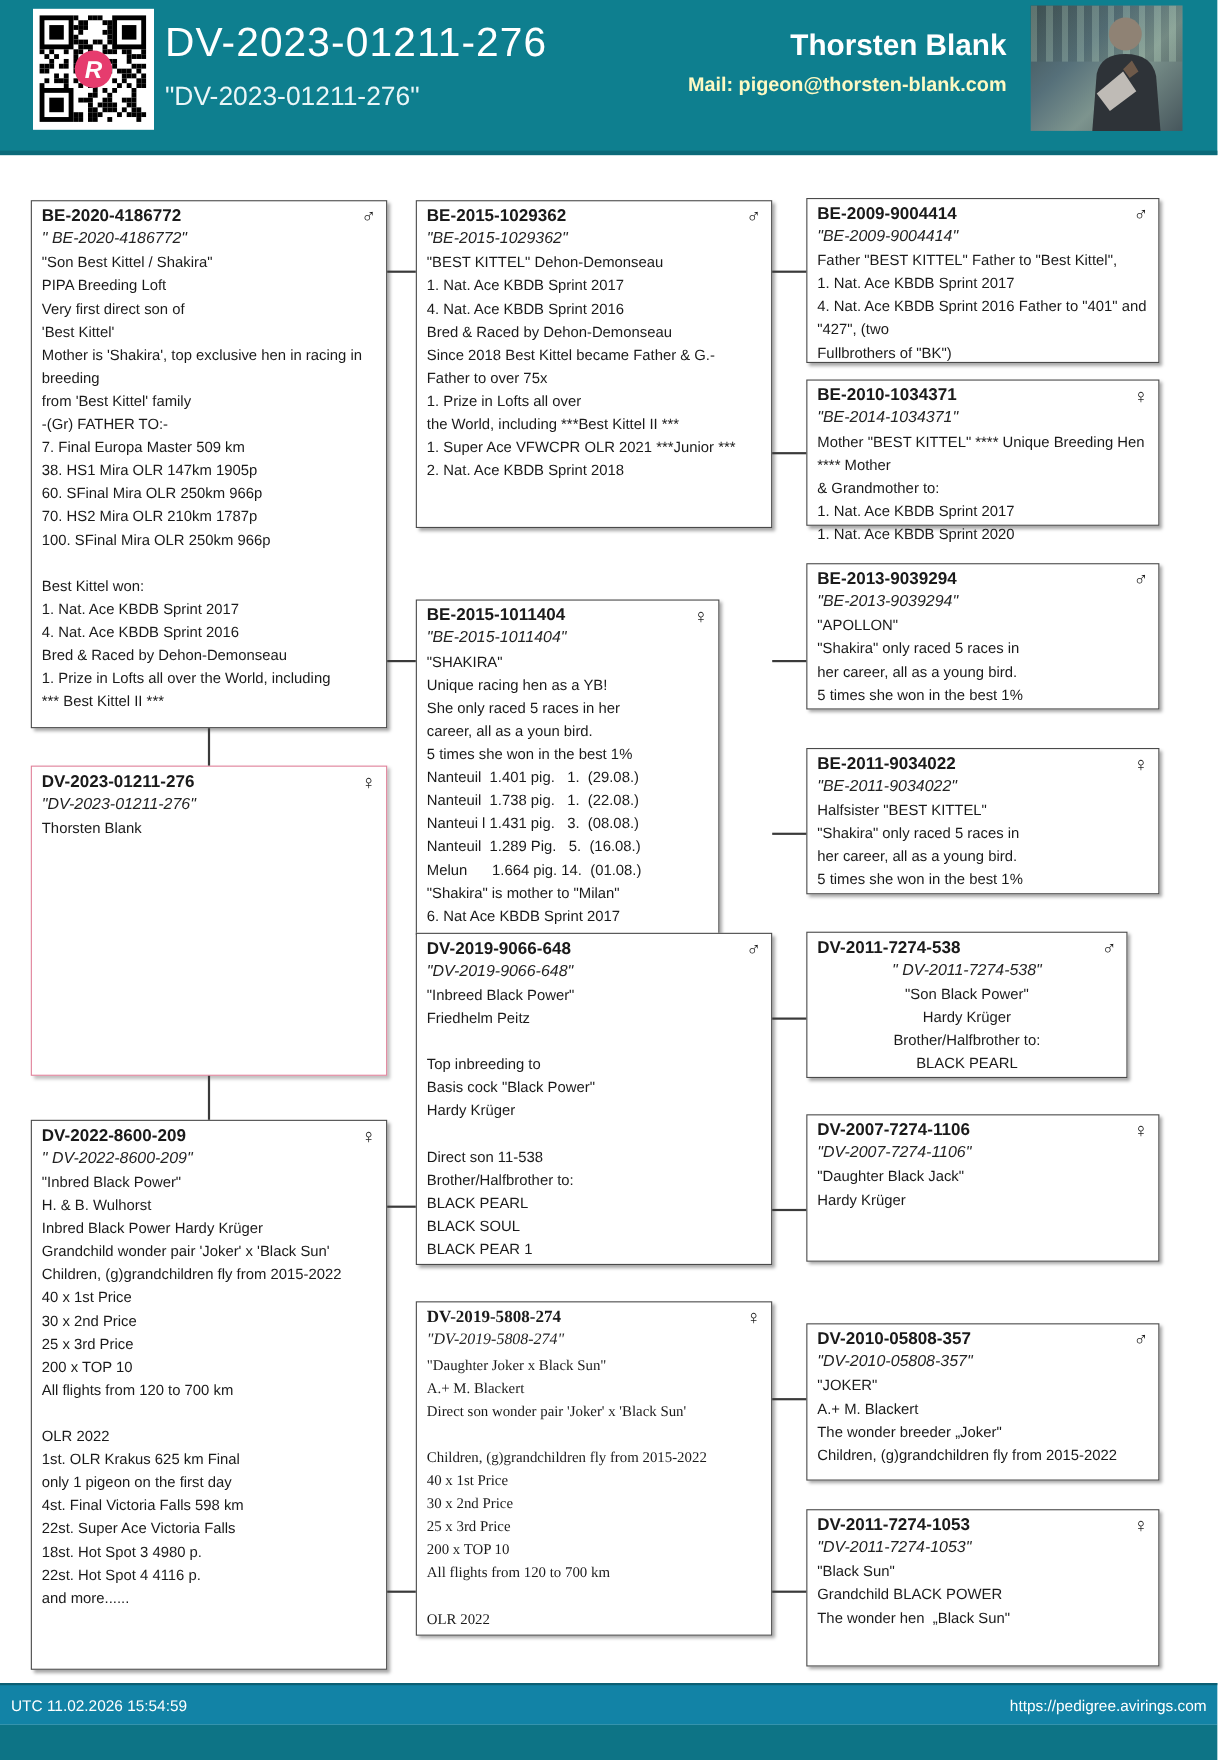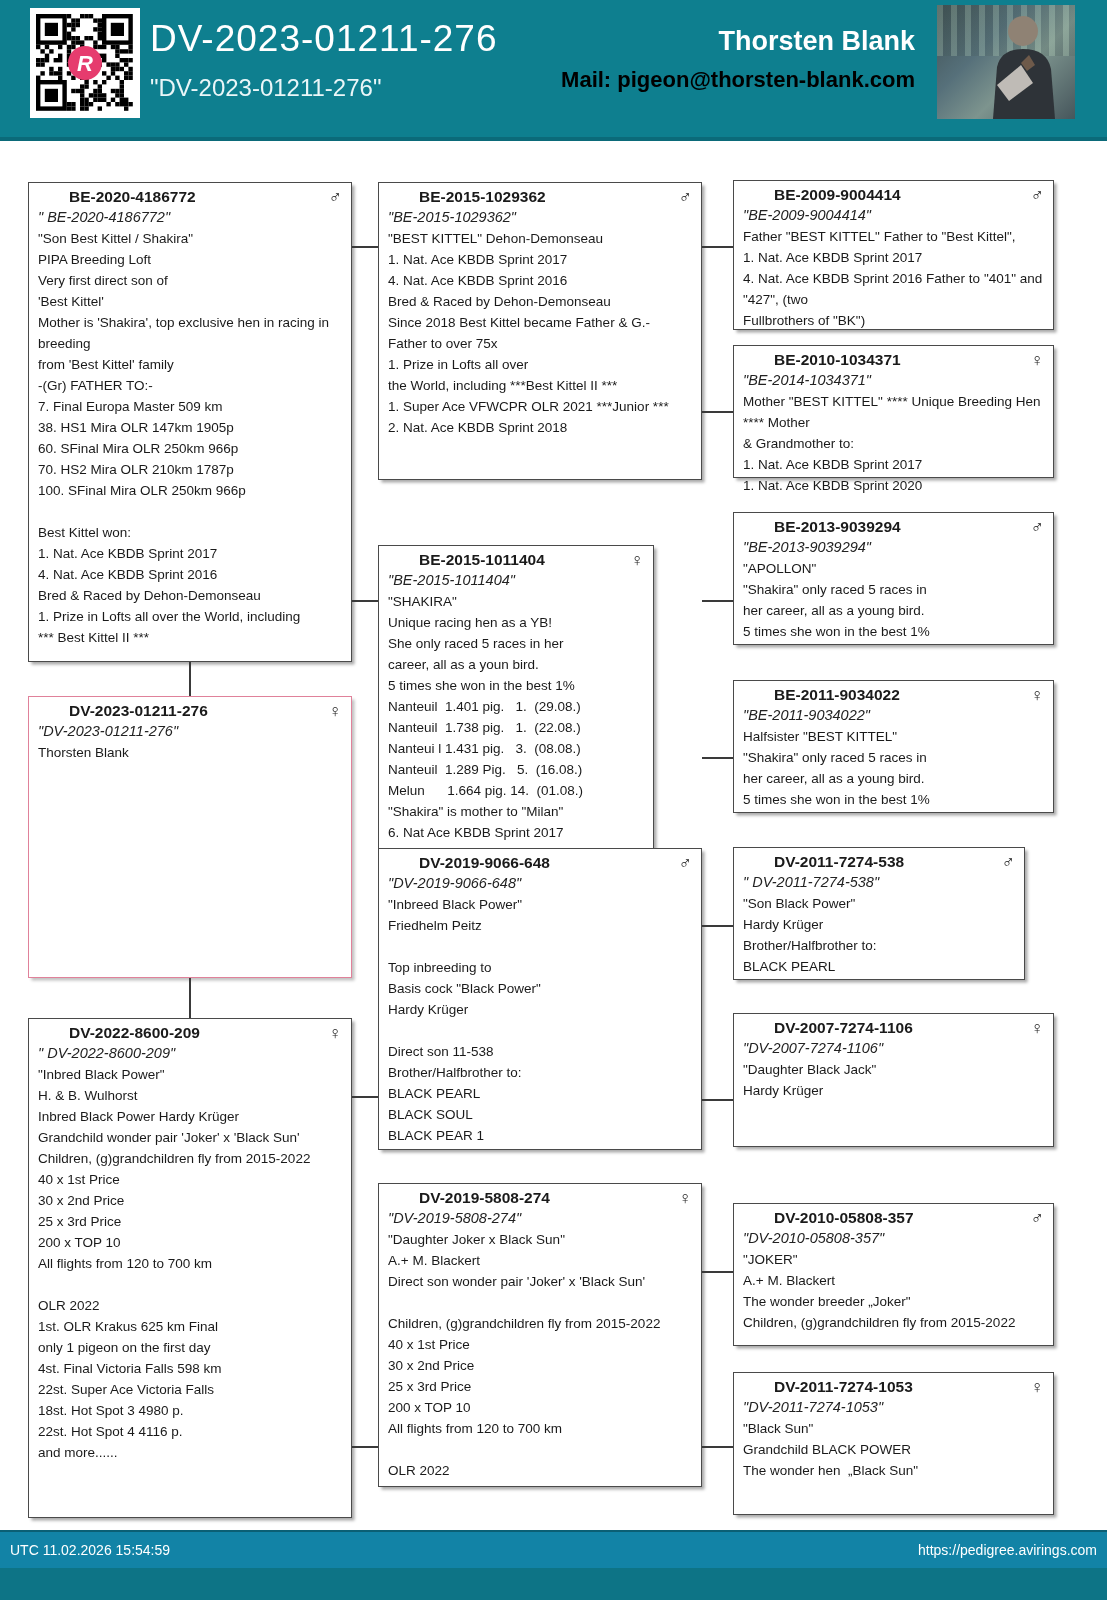--- a/index.html
+++ b/index.html
@@ -7,32 +7,32 @@
         font-family:"Liberation Sans","DejaVu Sans",sans-serif;color:#1a1a1a;}
   
   .header{position:absolute;left:0;top:0;width:1107px;height:137px;background:#0e7f8f;
           border-bottom:4px solid #0b6a79;}
   .qr{position:absolute;left:30px;top:8px;width:110px;height:110px;background:#fff;}
   .qr svg{display:block;}
   .hdr-title{position:absolute;left:150px;top:18px;font-size:37px;color:#fff;font-weight:400;letter-spacing:1px;}
   .hdr-sub{position:absolute;left:150px;top:74px;font-size:24px;color:#eaf6f8;font-weight:400;}
   .owner-block{position:absolute;right:192px;top:26px;text-align:right;color:#fff;}
   .owner-name{font-size:27px;font-weight:700;}
-  .owner-mail{font-size:22px;font-weight:600;margin-top:10px;color:#000000;}
+  .owner-mail{font-size:18px;font-weight:600;margin-top:10px;color:#fef9c3;}
   .photo{position:absolute;right:32px;top:5px;width:138px;height:114px;overflow:hidden;
          background:linear-gradient(135deg,#3e4f52 0%,#56707a 35%,#7d948e 60%,#46565c 100%);}
   .photo .bokeh{position:absolute;left:0;top:0;width:100%;height:45%;
          background:repeating-linear-gradient(90deg,rgba(190,220,190,.25) 0 6px,rgba(60,80,70,.15) 6px 14px);}
   .photo svg{position:absolute;left:0;top:0;}
   
   .pbox{position:absolute;background:#fff;border:1.5px solid #4a4a4a;box-sizing:border-box;
         box-shadow:2.5px 2.5px 3px rgba(0,0,0,.35);}
   .pbox.highlight{border:1.5px solid #e0819a;box-shadow:2.5px 2.5px 3px rgba(0,0,0,.25);}
   .pbox-head{display:flex;justify-content:space-between;align-items:flex-start;padding:5px 9px 0 9px;}
-  .ring{font-size:15.5px;font-weight:700;margin-left:31px;}
+  .ring{font-size:15.5px;font-weight:700;}
   .sex{font-size:18px;line-height:18px;font-weight:400;}
   .alias{padding:3px 9px 2px 9px;font-size:14.5px;font-style:italic;color:#222;white-space:pre-wrap;}
   .lines{padding:1px 9px 0 9px;}
   .line{font-size:13.5px;line-height:21px;white-space:pre-wrap;}
   .seg{position:absolute;background:#3a3a3a;}
   
   .footer-bar{position:absolute;left:0;top:1530px;width:1107px;height:38px;background:#1283a6;
               border-top:2px solid #0b5f74;box-sizing:border-box;color:#fff;}
   .footer-left{position:absolute;left:10px;top:0;line-height:36px;font-size:14px;}
   .footer-right{position:absolute;right:10px;top:0;line-height:36px;font-size:14px;}
@@ -356,21 +356,21 @@
           <div class="line">Basis cock "Black Power"</div>
           <div class="line">Hardy Krüger</div>
           <div class="line">&nbsp;</div>
           <div class="line">Direct son 11-538</div>
           <div class="line">Brother/Halfbrother to:</div>
           <div class="line">BLACK PEARL</div>
           <div class="line">BLACK SOUL</div>
           <div class="line">BLACK PEAR 1</div>
         </div>
   </div>
-      <div class="pbox" style="left: 378px; top: 1183px; width: 324px; height: 304px;">
+      <div class="pbox" style="left: 378px; top: 1183px; width: 324px; height: 304px; font-family: Liberation Serif, serif;">
     <div class="pbox-head">
       <span class="ring">DV-2019-5808-274</span>
       <span class="sex">♀</span>
     </div>
     <div class="alias">"DV-2019-5808-274"</div>
     <div class="lines">
           <div class="line">"Daughter Joker x Black Sun"</div>
           <div class="line">A.+ M. Blackert</div>
           <div class="line">Direct son wonder pair 'Joker' x 'Black Sun'</div>
           <div class="line">&nbsp;</div>
@@ -429,21 +429,21 @@
       <span class="sex">♀</span>
     </div>
     <div class="alias">"BE-2011-9034022"</div>
     <div class="lines">
           <div class="line">Halfsister "BEST KITTEL"</div>
           <div class="line">"Shakira" only raced 5 races in</div>
           <div class="line">her career, all as a young bird.</div>
           <div class="line">5 times she won in the best 1%</div>
         </div>
   </div>
-      <div class="pbox" style="left: 733px; top: 847px; width: 292px; height: 133px;">
+      <div class="pbox" style="left: 733px; top: 847px; width: 292px; height: 133px; text-align: center;">
     <div class="pbox-head">
       <span class="ring">DV-2011-7274-538</span>
       <span class="sex">♂</span>
     </div>
     <div class="alias">" DV-2011-7274-538"</div>
     <div class="lines">
           <div class="line">"Son Black Power"</div>
           <div class="line">Hardy Krüger</div>
           <div class="line">Brother/Halfbrother to:</div>
           <div class="line">BLACK PEARL</div>

